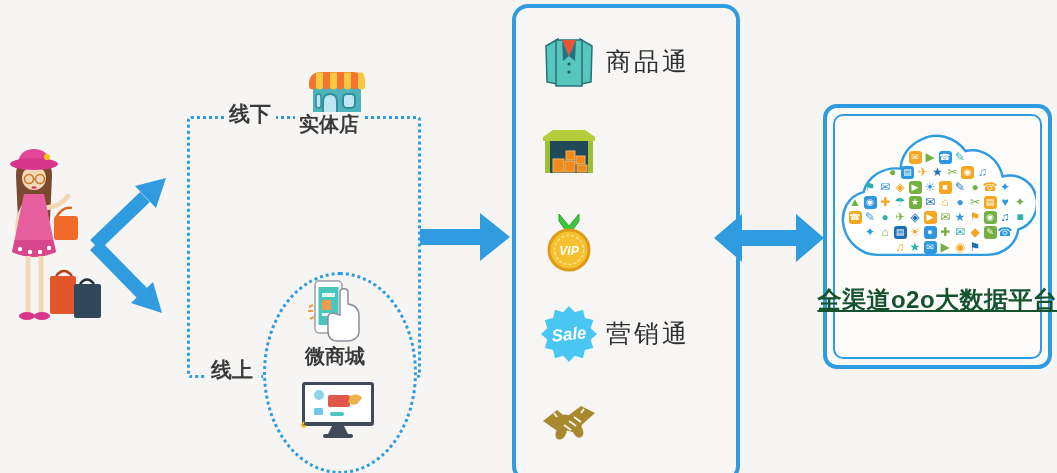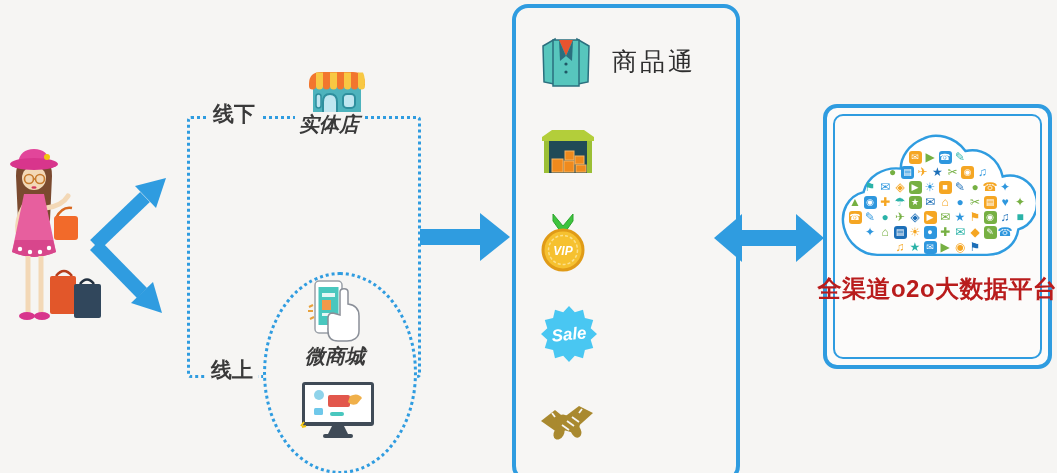--- a/index.html
+++ b/index.html
@@ -19,32 +19,32 @@
     left:263px;top:272px;width:148px;height:196px;
     border:3px dotted #2f9ce0;border-radius:50%;
     background:#f6f5f3;
   }
   .edge-label{
     font-size:21px;font-weight:bold;color:#3a3a3a;
     background:#f6f5f3;padding:0 5px;line-height:24px;
   }
   .node-label{
     font-size:20px;font-weight:bold;color:#3a3a3a;
-    background:#f6f5f3;padding:0 4px;line-height:24px;white-space:nowrap;font-style:italic;
+    background:#f6f5f3;padding:0 4px;line-height:24px;white-space:nowrap;
   }
   
   .hub-box{
     left:512px;top:4px;width:196px;height:454px;
     border:4px solid #2f9ce0;border-radius:16px;
     background:#f7f6f4;
     display:flex;flex-direction:column;justify-content:space-around;
     padding:8px 0 8px 24px;
   }
-  .hub-row{display:flex;align-items:center;gap:14px;}
-  .hub-icon{width:58px;height:58px;display:flex;align-items:center;flex:0 0 58px;}
+  .hub-row{display:flex;align-items:center;gap:8px;}
+  .hub-icon{width:58px;height:58px;display:flex;align-items:center;justify-content:center;flex:0 0 58px;}
   .hub-label{font-size:25px;letter-spacing:3px;color:#2f2f2f;white-space:nowrap;}
   
   .platform-box{
     left:823px;top:104px;width:221px;height:257px;
     border:4px solid #2f9ce0;border-radius:14px;
     background:#fcfbfa;
   }
   .platform-inner{
     position:absolute;left:6px;top:6px;right:6px;bottom:6px;
     border:2px solid #2f9ce0;border-radius:10px;
@@ -57,22 +57,22 @@
     display:flex;flex-direction:column;justify-content:center;align-items:center;
     padding-top:4px;box-sizing:border-box;
   }
   .cloud-row{display:flex;justify-content:center;}
   .cic{
     display:inline-flex;align-items:center;justify-content:center;
     width:13px;height:13px;margin:1px;font-size:12px;line-height:1;
   }
   .cic.t{border-radius:3px;color:#fff;font-size:9px;}
   .platform-title{
-    font-size:24px;font-weight:bold;color:#b91c1c;margin-top:3px;
-    white-space:nowrap;letter-spacing:0.5px;
+    font-size:24px;font-weight:bold;color:#14532d;margin-top:14px;
+    white-space:nowrap;letter-spacing:0.5px;text-decoration:underline;
   }
   .blue{fill:#2f9ce0;}
 </style>
 </head>
 <body>
 
 <div class="stage">
 
   <svg class="abs" style="left:4px;top:140px" width="110" height="190" viewBox="0 0 110 190">
 
@@ -115,21 +115,21 @@
 
   <svg class="abs" style="left:88px;top:168px" width="86" height="155" viewBox="0 0 86 155">
     <line x1="7" y1="77" x2="57" y2="29" stroke="#2f9ce0" stroke-width="14"></line>
     <polygon class="blue" points="78,10 68,40 47,18"></polygon>
     <line x1="7" y1="77" x2="54" y2="125" stroke="#2f9ce0" stroke-width="14"></line>
     <polygon class="blue" points="74,145 43,135 65,114"></polygon>
   </svg>
 
   <div class="abs dotted-rect"></div>
 
-  <div class="abs edge-label" style="left:208px;top:102px">线下</div>
+  <div class="abs edge-label" style="left:224px;top:102px">线下</div>
 
   <svg class="abs" style="left:303px;top:68px" width="68" height="50" viewBox="0 0 68 50">
     <rect x="10" y="16" width="48" height="32" fill="#4db3bd"></rect>
     <path d="M20,48 L20,34 q0,-8 7,-8 q7,0 7,8 L34,48 Z" fill="#bfe6f0" stroke="#2e8f9e" stroke-width="2"></path>
     <rect x="40" y="26" width="12" height="14" rx="4" fill="#bfe6f0" stroke="#2e8f9e" stroke-width="2"></rect>
     <rect x="13" y="26" width="5" height="14" rx="2.5" fill="#bfe6f0" stroke="#2e8f9e" stroke-width="1.5"></rect>
     <g>
       <path d="M6,16 q0,-12 12,-12 l32,0 q12,0 12,12 l0,2 -56,0 Z" fill="#f2762e"></path>
       <path d="M13,4.5 l7,0 0,13.5 -7,0 Z M27,4.5 l7,0 0,13.5 -7,0 Z M41,4.5 l7,0 0,13.5 -7,0 Z M55,4.5 l5,0 q2,4 2,11.5 l-7,2 Z" fill="#f8c843"></path>
       <circle cx="9.5" cy="18" r="3.5" fill="#f2762e"></circle>
@@ -226,20 +226,21 @@
       </span>
     </div>
 
     <div class="hub-row">
       <span class="hub-icon">
         <svg width="58" height="58" viewBox="0 0 58 58">
           <polygon fill="#49c7f2" points="57,29 50.7,34.8 53.2,43 44.9,44.9 43,53.2 34.8,50.7 29,57 23.2,50.7 15,53.2 13.1,44.9 4.8,43 7.3,34.8 1,29 7.3,23.2 4.8,15 13.1,13.1 15,4.8 23.2,7.3 29,1 34.8,7.3 43,4.8 44.9,13.1 53.2,15 50.7,23.2"></polygon>
           <text x="29" y="35" text-anchor="middle" font-size="17" font-style="italic" font-weight="bold" fill="#fff" font-family="Liberation Sans, DejaVu Sans, sans-serif" transform="rotate(-6 29 29)">Sale</text>
         </svg>
       </span>
+      <span class="hub-label">营销通</span>
     </div>
 
     <div class="hub-row">
       <span class="hub-icon">
         <svg width="54" height="44" viewBox="0 0 54 44">
           <g fill="#a9892f">
             <polygon points="1,18 15,7 31,20 21,32"></polygon>
             <polygon points="53,10 39,3 23,15 33,28"></polygon>
             <rect x="16" y="13" width="24" height="15" rx="7" transform="rotate(16 28 20)"></rect>
             <ellipse cx="19" cy="30" rx="5" ry="7" transform="rotate(30 19 30)"></ellipse>

